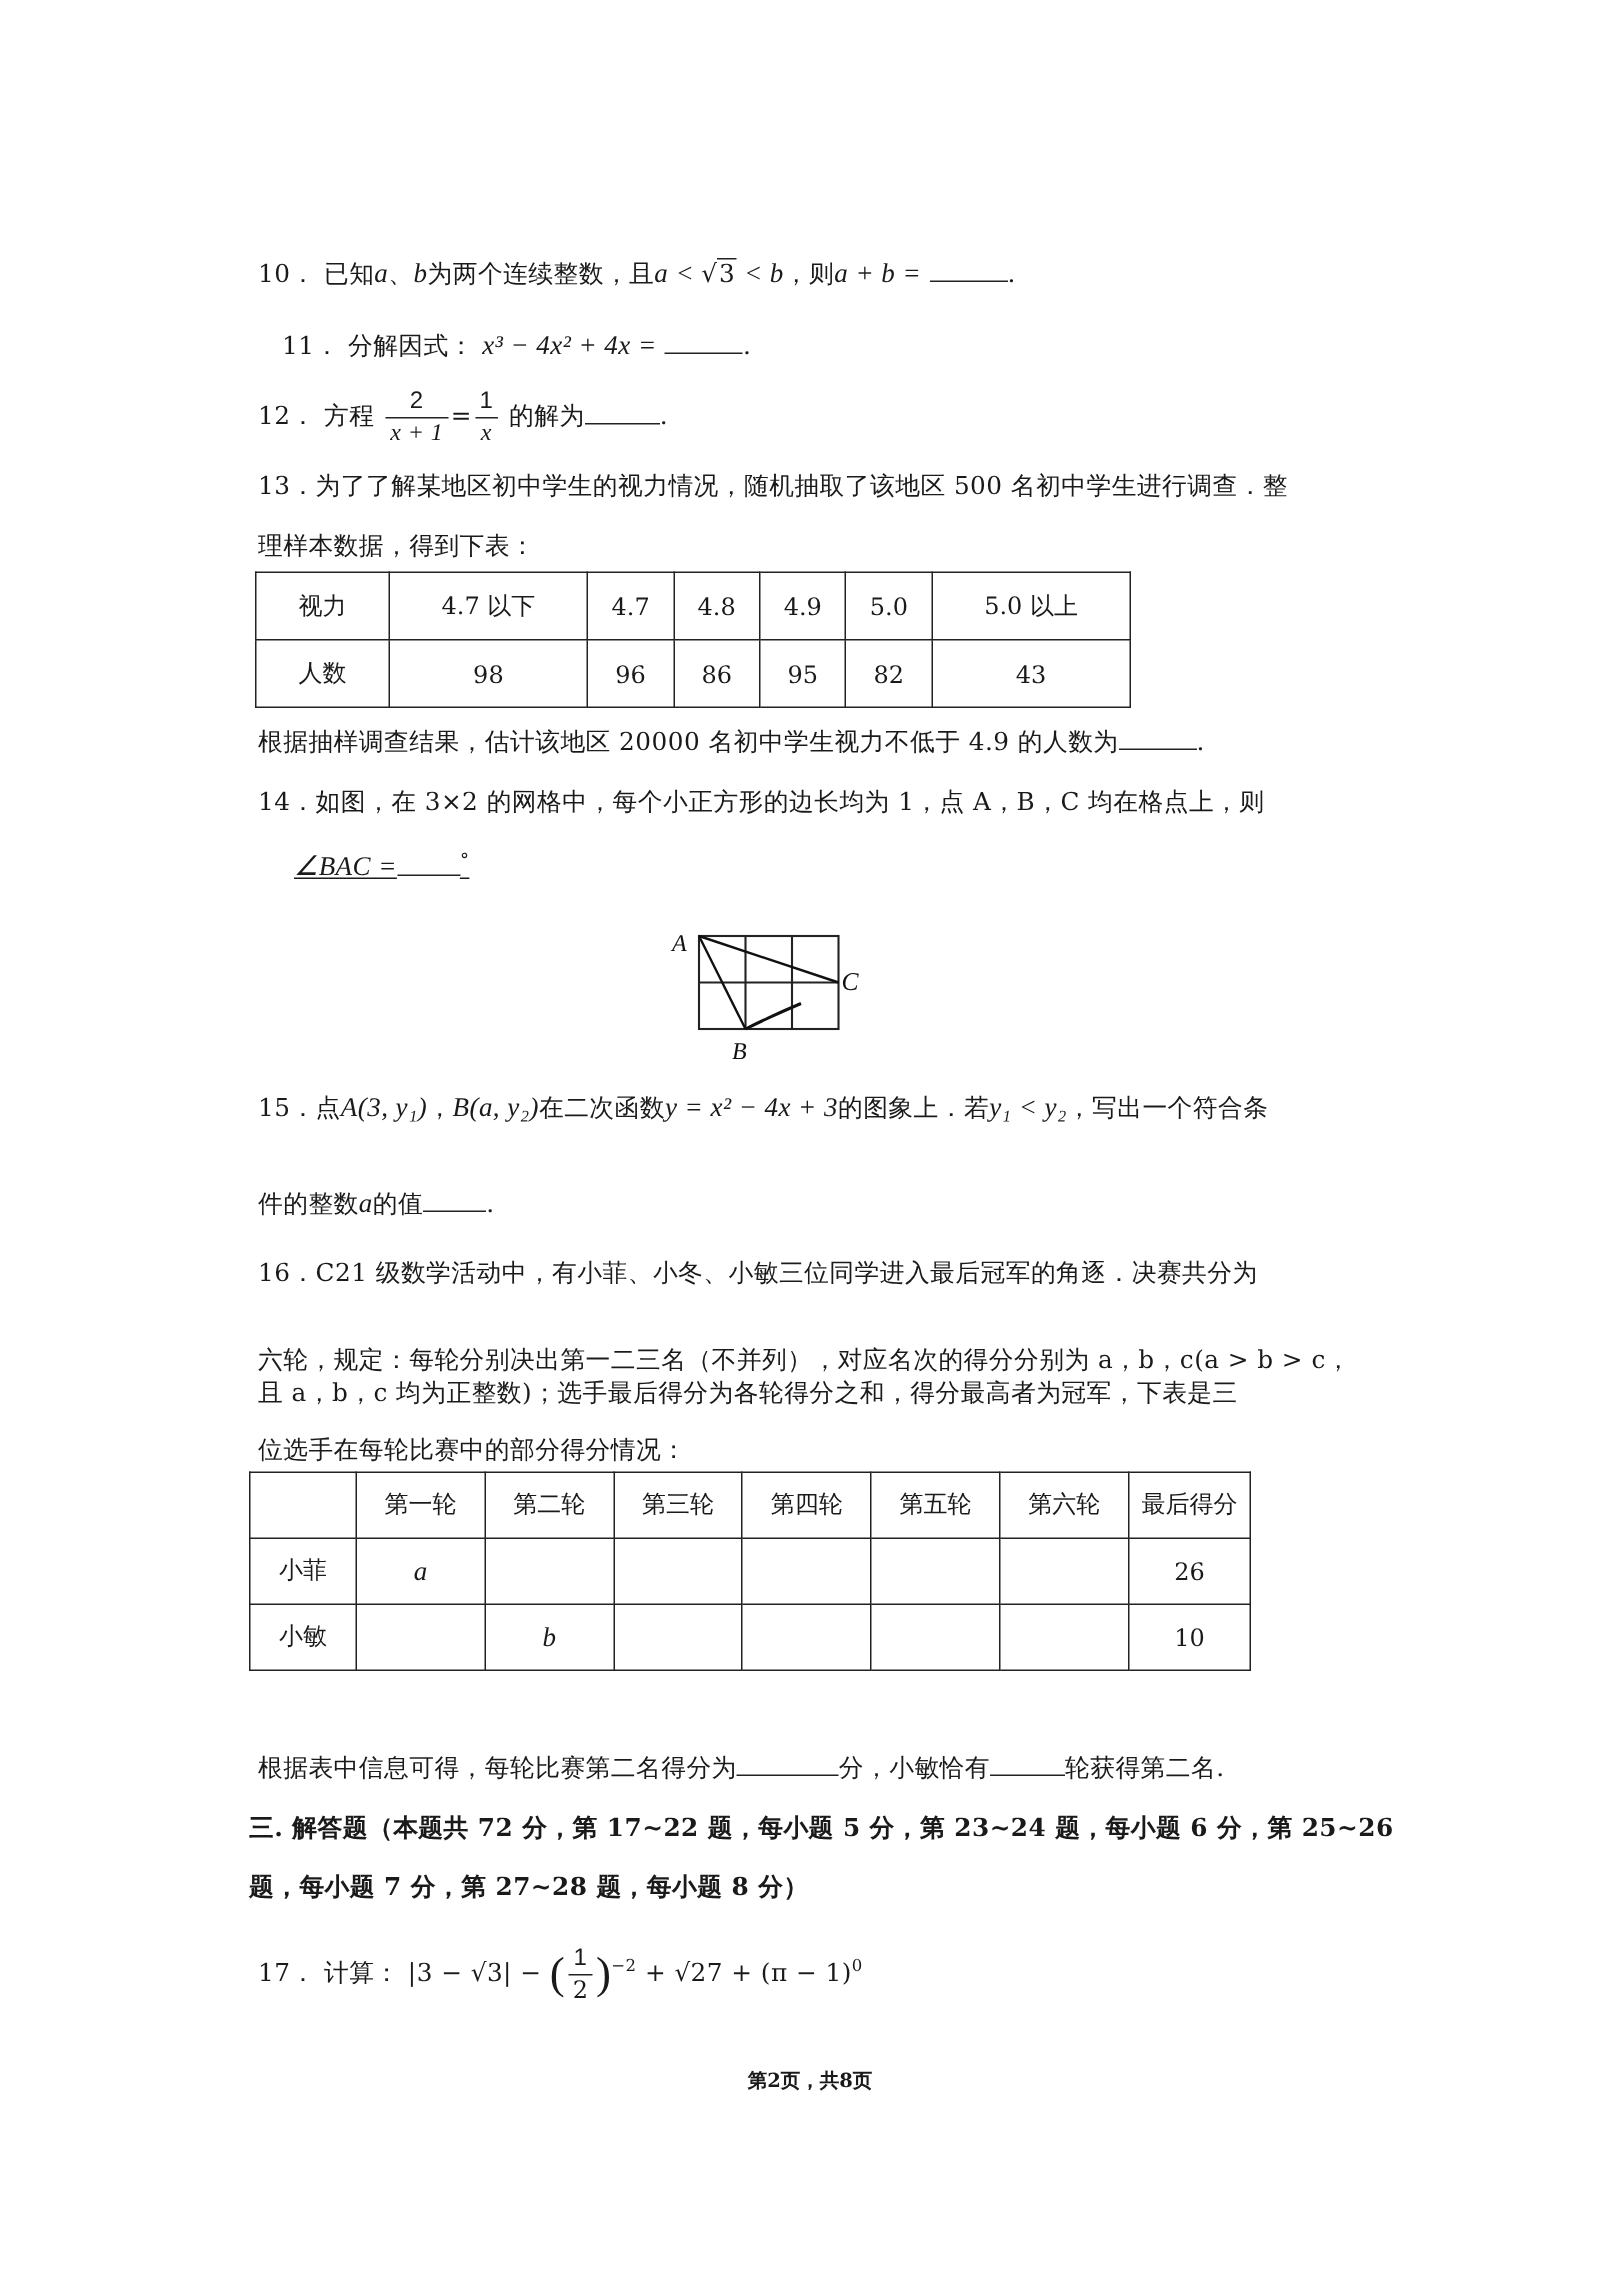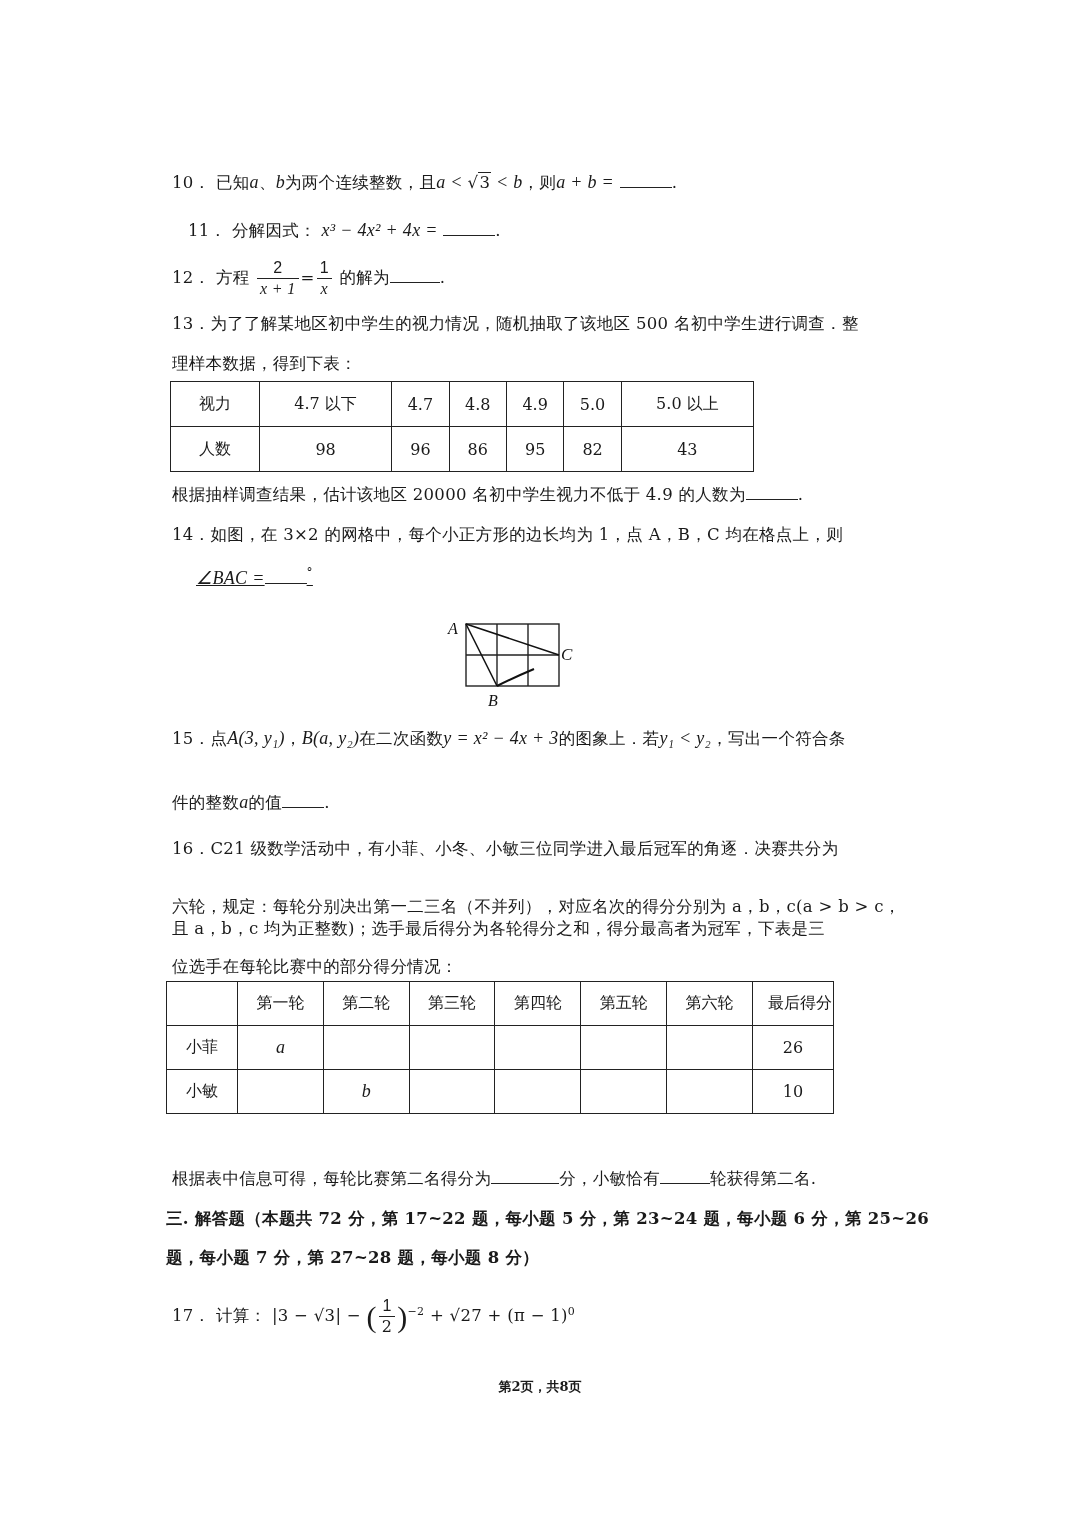--- a/index.html
+++ b/index.html
@@ -117,21 +117,21 @@
 <table class="t" style="left:166px; top:981px; width:668px;">
   <tbody>
       <tr style="height:44px;">
     <td style="width:68px;"></td>
     <td>第一轮</td>
     <td>第二轮</td>
     <td>第三轮</td>
     <td>第四轮</td>
     <td>第五轮</td>
     <td>第六轮</td>
-    <td style="width:78px;text-align:right;">最后得分</td>
+    <td style="width:78px;">最后得分</td>
   </tr>
   <tr style="height:44px;padding-left:20px;">
     <td>小菲</td>
     <td class="it">a</td>
     <td class="it"></td>
     <td class="it"></td>
     <td class="it"></td>
     <td class="it"></td>
     <td class="it"></td>
     <td>26</td>

